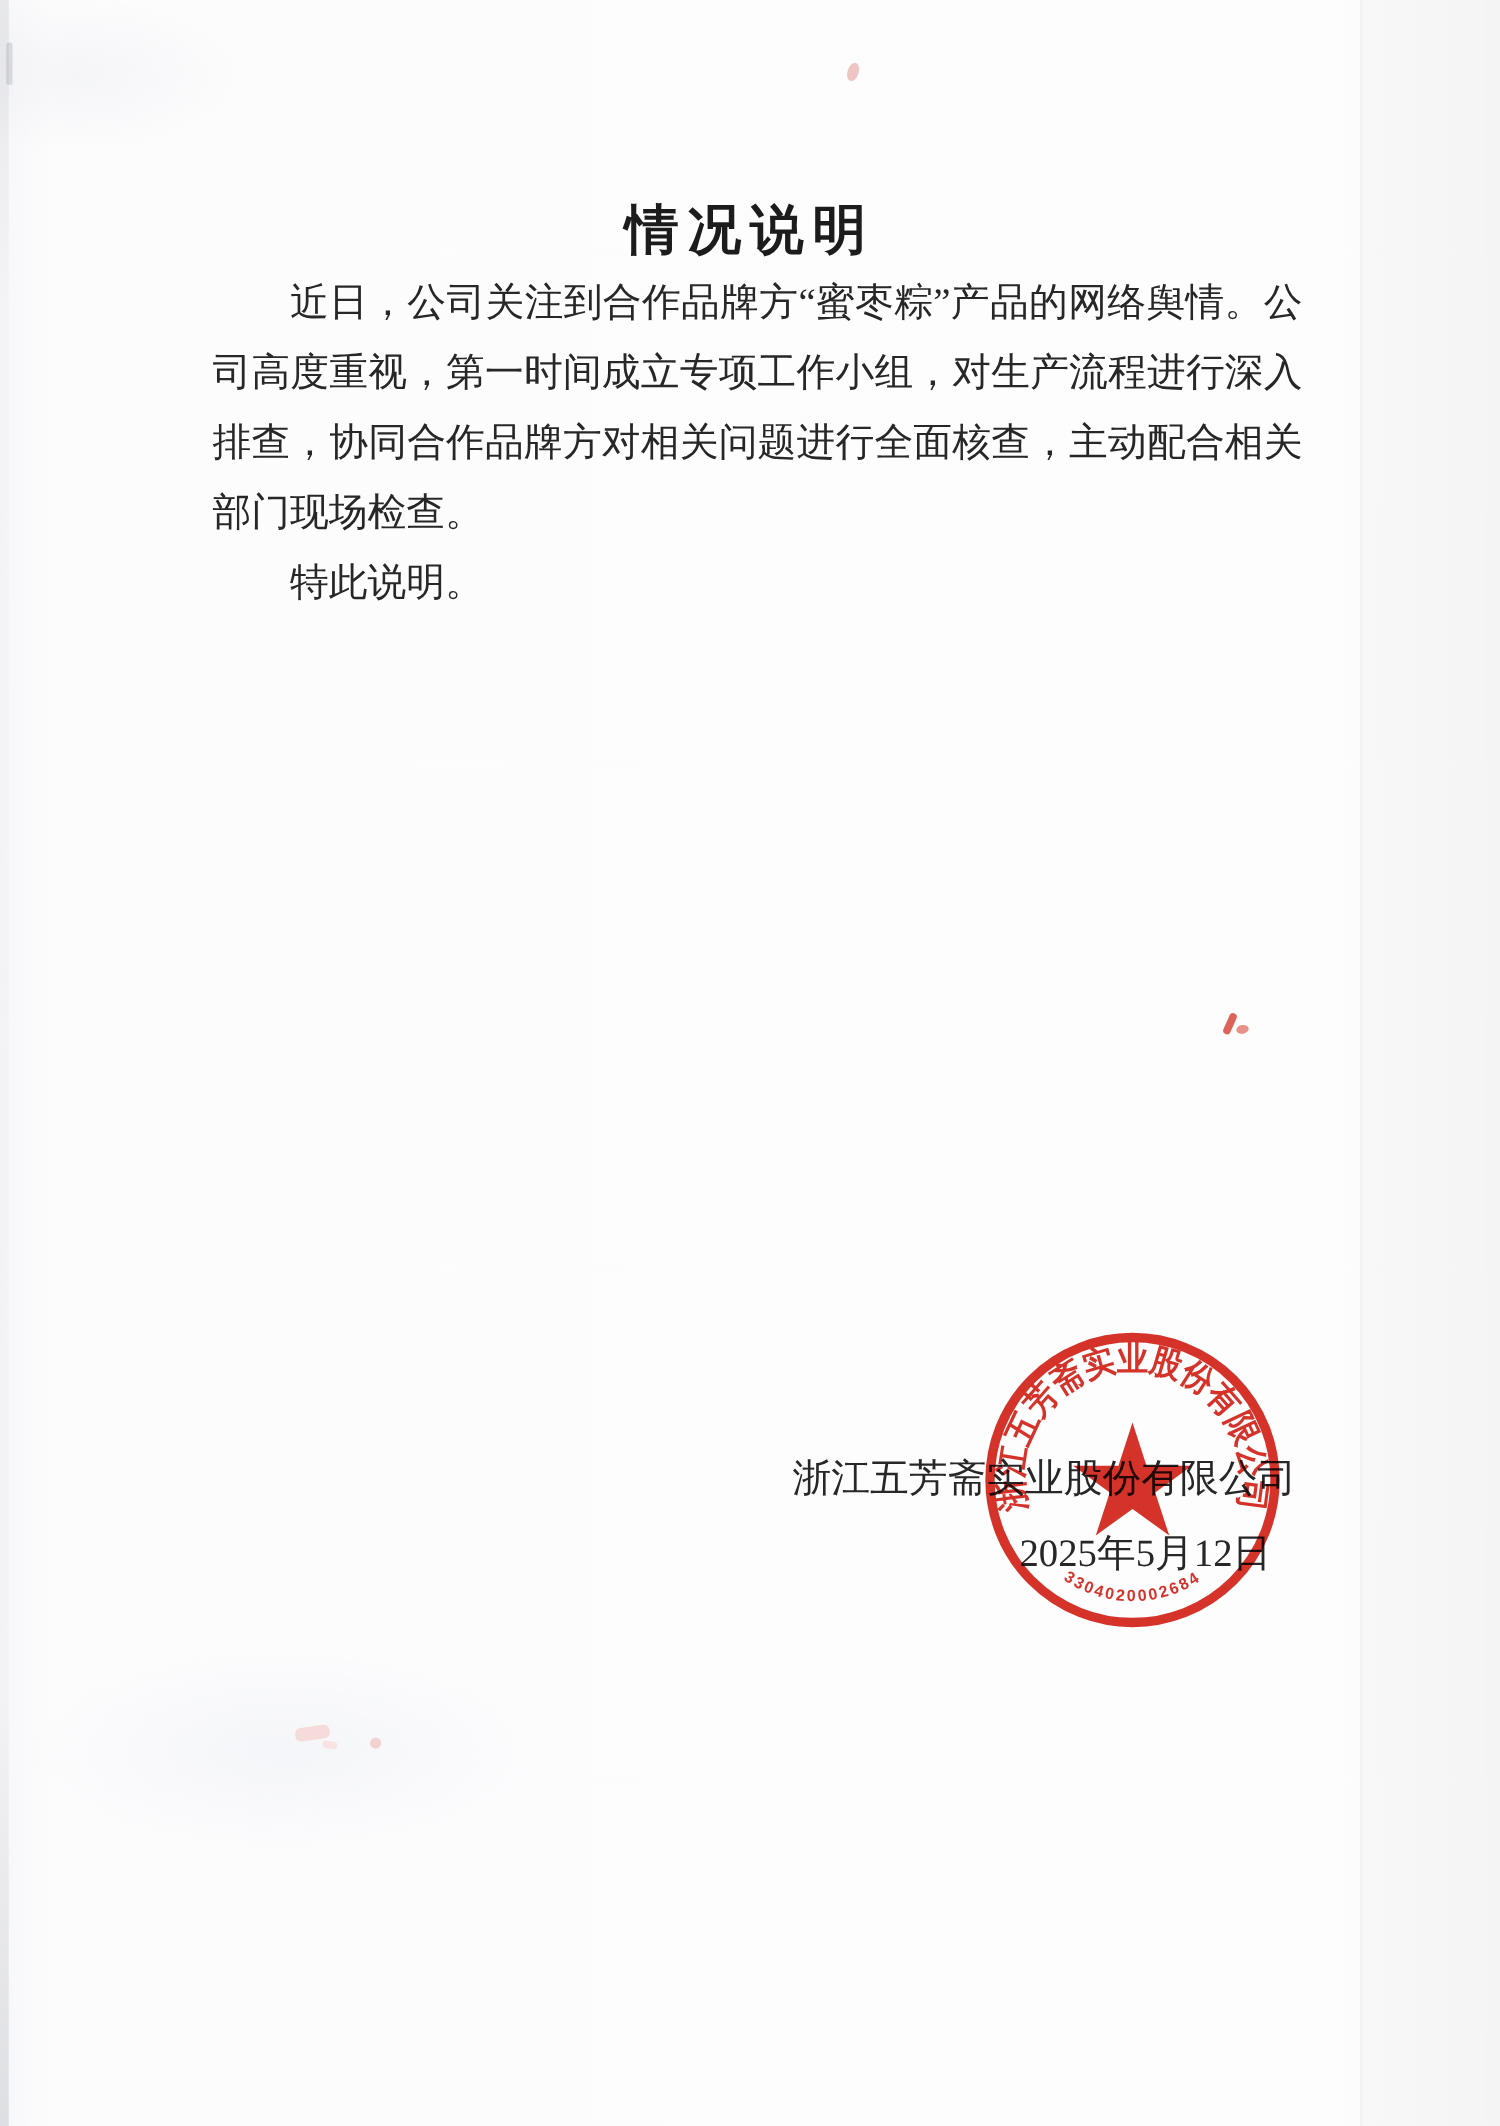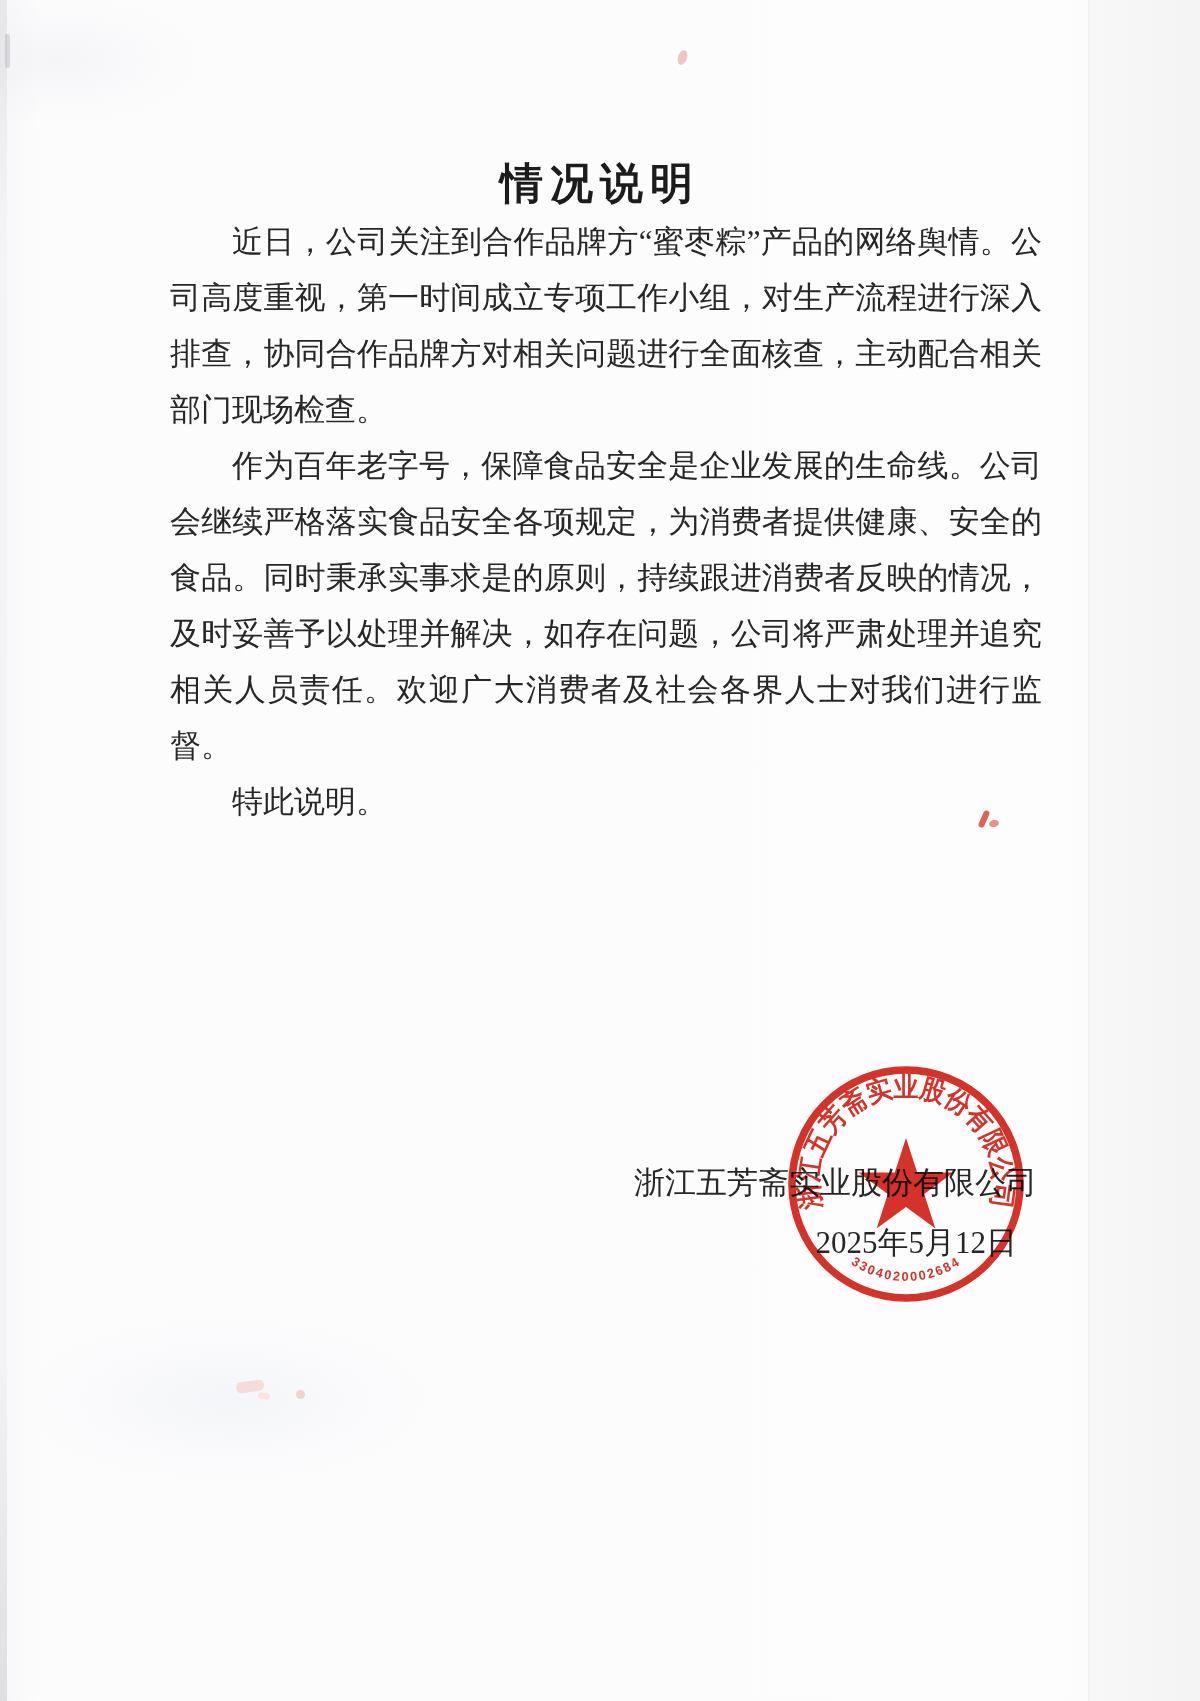--- a/index.html
+++ b/index.html
@@ -53,21 +53,20 @@
 
   <div class="edge-left"></div>
   <div class="edge-right-shade"></div>
   <div class="edge-right-line"></div>
   <div class="corner-mark"></div>
 
   <h1 class="doc-title">情况说明</h1>
 
   <div class="doc-body">
     <p>近日，公司关注到合作品牌方“蜜枣粽”产品的网络舆情。公司高度重视，第一时间成立专项工作小组，对生产流程进行深入排查，协同合作品牌方对相关问题进行全面核查，主动配合相关部门现场检查。</p>
-    <p>作为百年老字号，保障食品安全是企业发展的生命线。公司会继续严格落实食品安全各项规定，为消费者提供健康、安全的食品。同时秉承实事求是的原则，持续跟进消费者反映的情况，及时妥善予以处理并解决，如存在问题，公司将严肃处理并追究相关人员责任。欢迎广大消费者及社会各界人士对我们进行监督。</p>
     <p>特此说明。</p>
   </div>
 
   <div class="signature-block">
     <div class="signature-company">浙江五芳斋实业股份有限公司</div>
     <div class="signature-date">2025年5月12日</div>
   </div>
 
   <div class="stamp">
     <svg viewBox="0 0 244 244" xmlns="http://www.w3.org/2000/svg">

